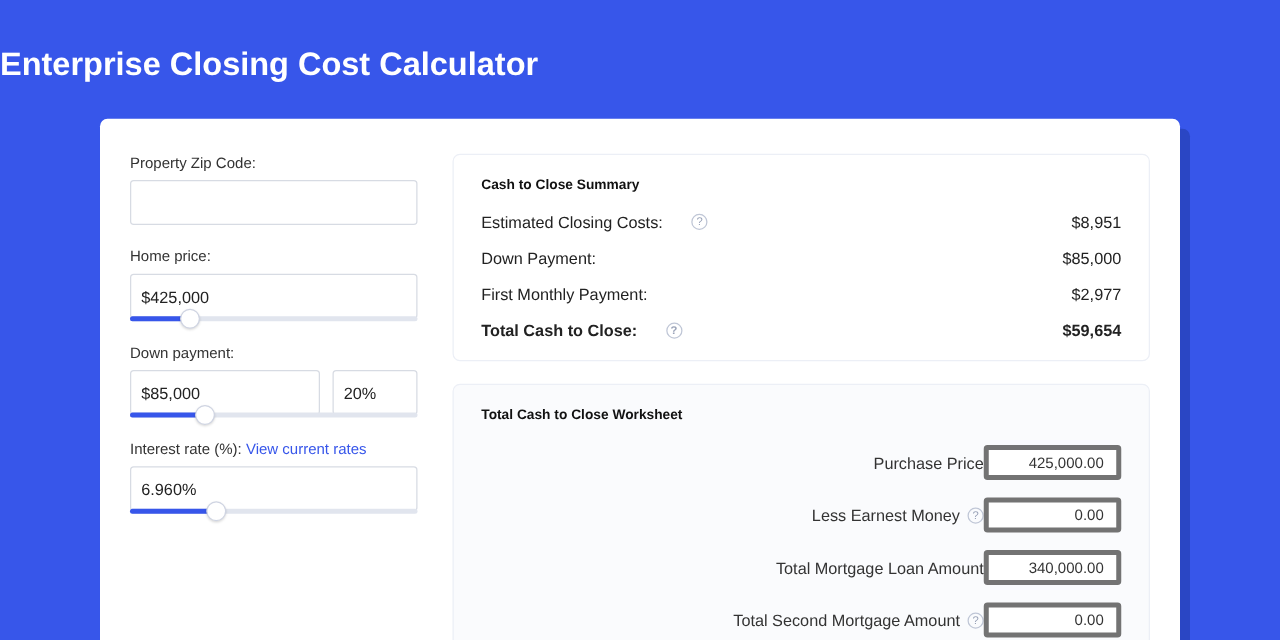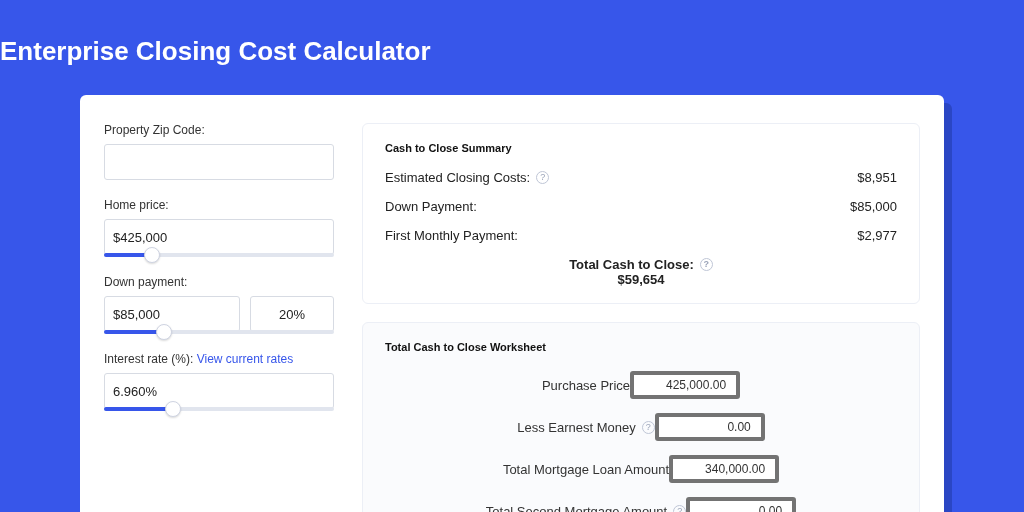--- a/index.html
+++ b/index.html
@@ -76,21 +76,21 @@
   background: #fff;
   border: 1px solid #cfd4e2;
   border-radius: 50%;
   position: absolute;
   top: -6px;
   transform: translateX(-50%);
   box-shadow: 0 1px 2px rgba(0,0,0,0.15);
 }
 .dp-row { display: flex; gap: 10px; }
 .dp-row .text-input:first-child { flex: 1; }
-.dp-row .text-input:last-child { width: 84px; text-align: center; }
+.dp-row .text-input:last-child { width: 68px; }
 .rate-link {
   color: #3756ea;
   font-size: 12px;
   text-decoration: none;
 }
 .summary-card {
   background: #fff;
   border: 1px solid #eceff6;
   border-radius: 6px;
   padding: 18px 22px 16px 22px;
@@ -106,23 +106,22 @@
   display: flex;
   justify-content: space-between;
   align-items: center;
   font-size: 13px;
   color: #222;
   margin-bottom: 14px;
 }
 .summary-row.total {
   font-weight: 700;
   margin-bottom: 0;
-  flex-direction: column;
-}
-.summary-label { display: flex; align-items: center; gap: 6px; }
+}
+.summary-label { display: flex; align-items: center; gap: 23px; }
 .help-icon {
   display: inline-flex;
   align-items: center;
   justify-content: center;
   width: 13px; height: 13px;
   border: 1px solid #bfc6d6;
   border-radius: 50%;
   font-size: 9px;
   color: #9aa3b8;
   line-height: 1;
@@ -134,21 +133,21 @@
   padding: 18px 22px;
 }
 .worksheet-title {
   font-size: 11px;
   font-weight: 700;
   color: #111;
   margin-bottom: 18px;
 }
 .ws-row {
   display: flex;
-  justify-content: center;
+  justify-content: flex-end;
   align-items: center;
   margin-bottom: 14px;
   font-size: 13px;
   color: #333;
 }
 .ws-label { display: flex; align-items: center; gap: 6px; }
 .ws-input {
   width: 110px;
   height: 28px;
   border: 4px solid #737373;

